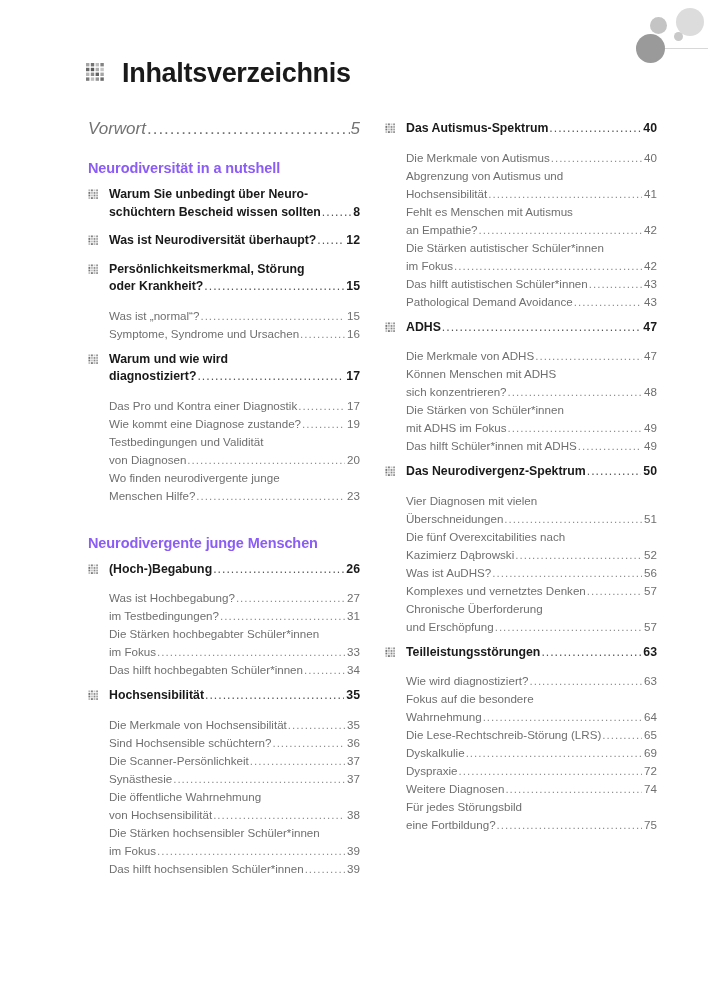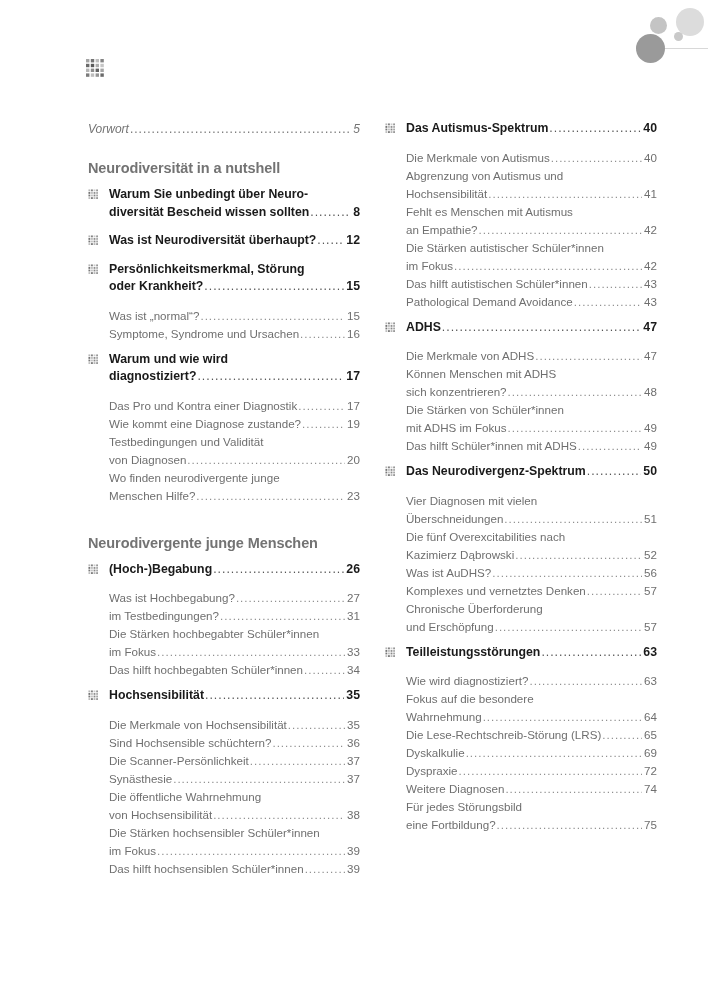--- a/index.html
+++ b/index.html
@@ -76,21 +76,21 @@
   #col-left  { left: 88px; }
   #col-right { left: 385px; }
 
   
   .entry { position: relative; }
 
   
   .sec-head {
     font-size: 14.5px;
     font-weight: bold;
-    color: #737373;
+    color: #8b5cf6;
     margin: 22px 0 10px 0;
     letter-spacing: -0.1px;
   }
   .sec-head:first-child { margin-top: 0; }
 
   
   .lvl1 {
     display: flex;
     align-items: flex-start;
     margin: 0 0 11px 0;
@@ -145,21 +145,21 @@
     letter-spacing: 1px;
     color: #8a8a8a;
     margin: 0 1px;
   }
   .lvl2 .line .pg { white-space: nowrap; padding-left: 1px; }
 
   
   .vorwort .line {
     display: flex;
     align-items: center;
-    font-size: 12px;
+    font-size: 17px;
     font-style: italic;
     color: #737373;
     line-height: 18px;
   }
   .vorwort .line .lead {
     flex: 1 1 auto;
     min-width: 4px;
     overflow: hidden;
     white-space: nowrap;
     letter-spacing: 1px;
@@ -200,20 +200,21 @@
           <rect x="5.8" y="10.6" width="3.4" height="3.4" opacity="0.7"></rect>
           <rect x="10.6" y="10.6" width="3.4" height="3.4" opacity="0.95"></rect>
           <rect x="15.4" y="10.6" width="3.4" height="3.4" opacity="0.55"></rect>
           <rect x="1" y="15.4" width="3.4" height="3.4" opacity="0.8"></rect>
           <rect x="5.8" y="15.4" width="3.4" height="3.4" opacity="0.4"></rect>
           <rect x="10.6" y="15.4" width="3.4" height="3.4" opacity="0.65"></rect>
           <rect x="15.4" y="15.4" width="3.4" height="3.4" opacity="0.9"></rect>
         </g>
       </svg>
     </span>
+    <span id="title-text">Inhaltsverzeichnis</span>
   </div>
 
   <div class="col" id="col-left">
       <div class="vorwort">
         <div class="line">
           <span class="txt">Vorwort</span>
           <span class="lead">........................................................................................................................................................................................................</span>
           <span class="pg">5</span>
         </div>
       </div>
@@ -238,21 +239,21 @@
                 <rect x="6.6" y="17.8" width="4" height="4" opacity="0.9"></rect>
                 <rect x="12.2" y="17.8" width="4" height="4" opacity="0.5"></rect>
                 <rect x="17.8" y="17.8" width="4" height="4" opacity="0.7"></rect>
               </g>
             </svg></span>
           <div class="body">
             <div class="line">
               <span class="txt">Warum Sie unbedingt über Neuro-</span>
             </div>
             <div class="line">
-              <span class="txt">diversität Bescheid wissen sollten</span>
+              <span class="txt">schüchtern Bescheid wissen sollten</span>
               <span class="lead">........................................................................................................................................................................................................</span>
               <span class="pg">8</span>
             </div>
           </div>
         </div>
       </div>
       <div class="entry">
         <div class="lvl1">
           <span class="bullet"><svg width="11" height="11" viewBox="0 0 24 24">
               <g fill="#6a6a6a">

